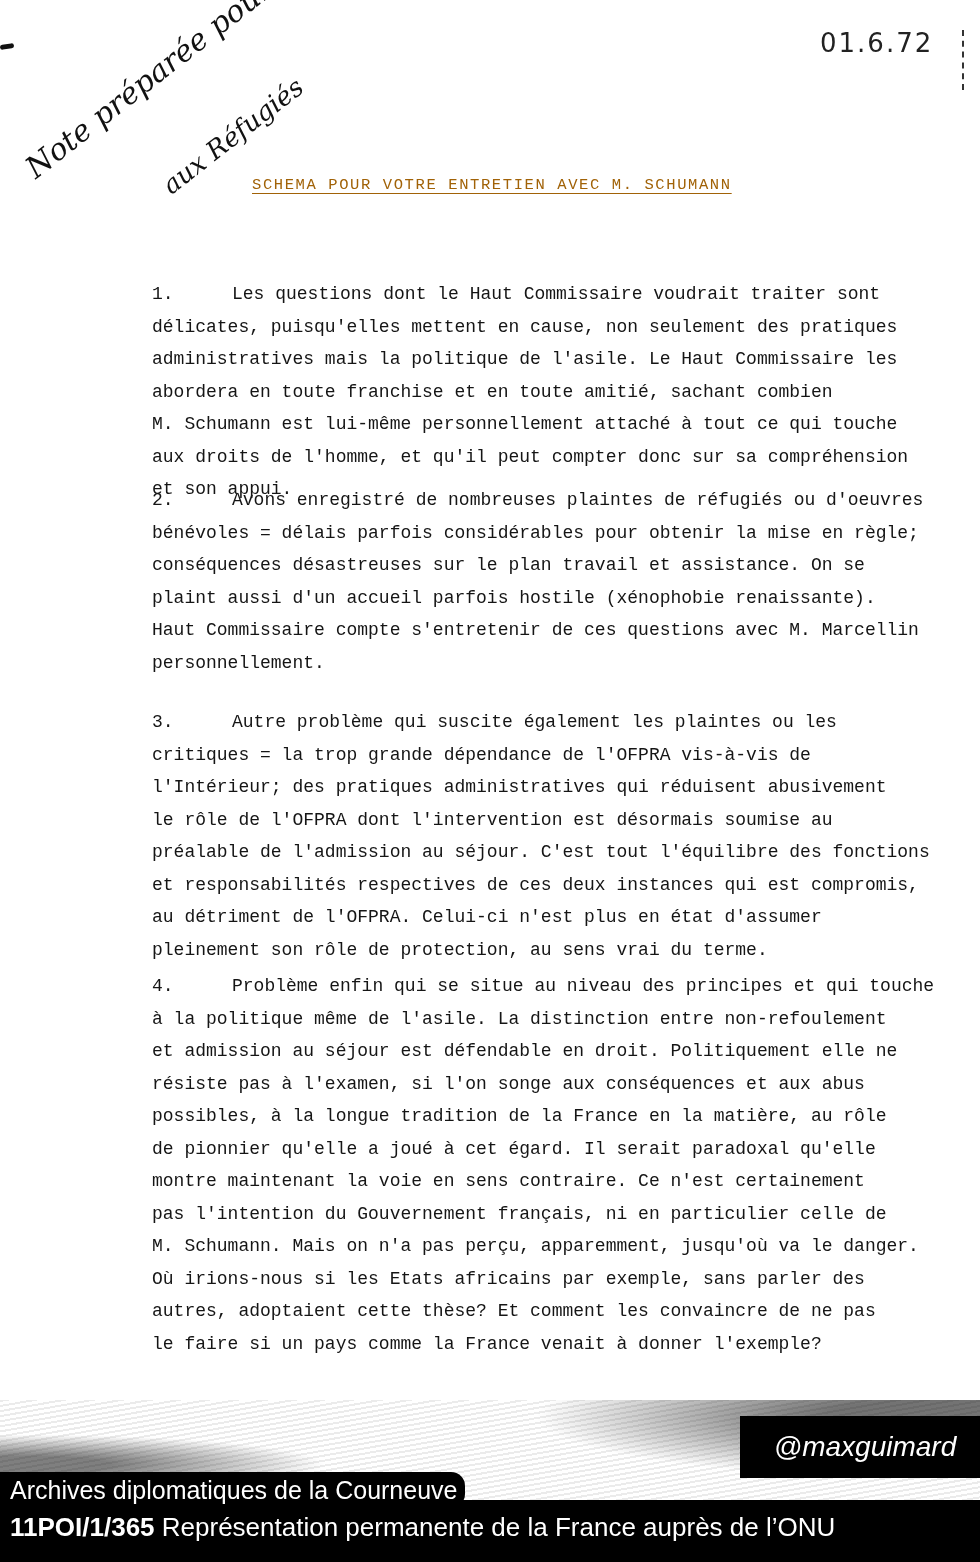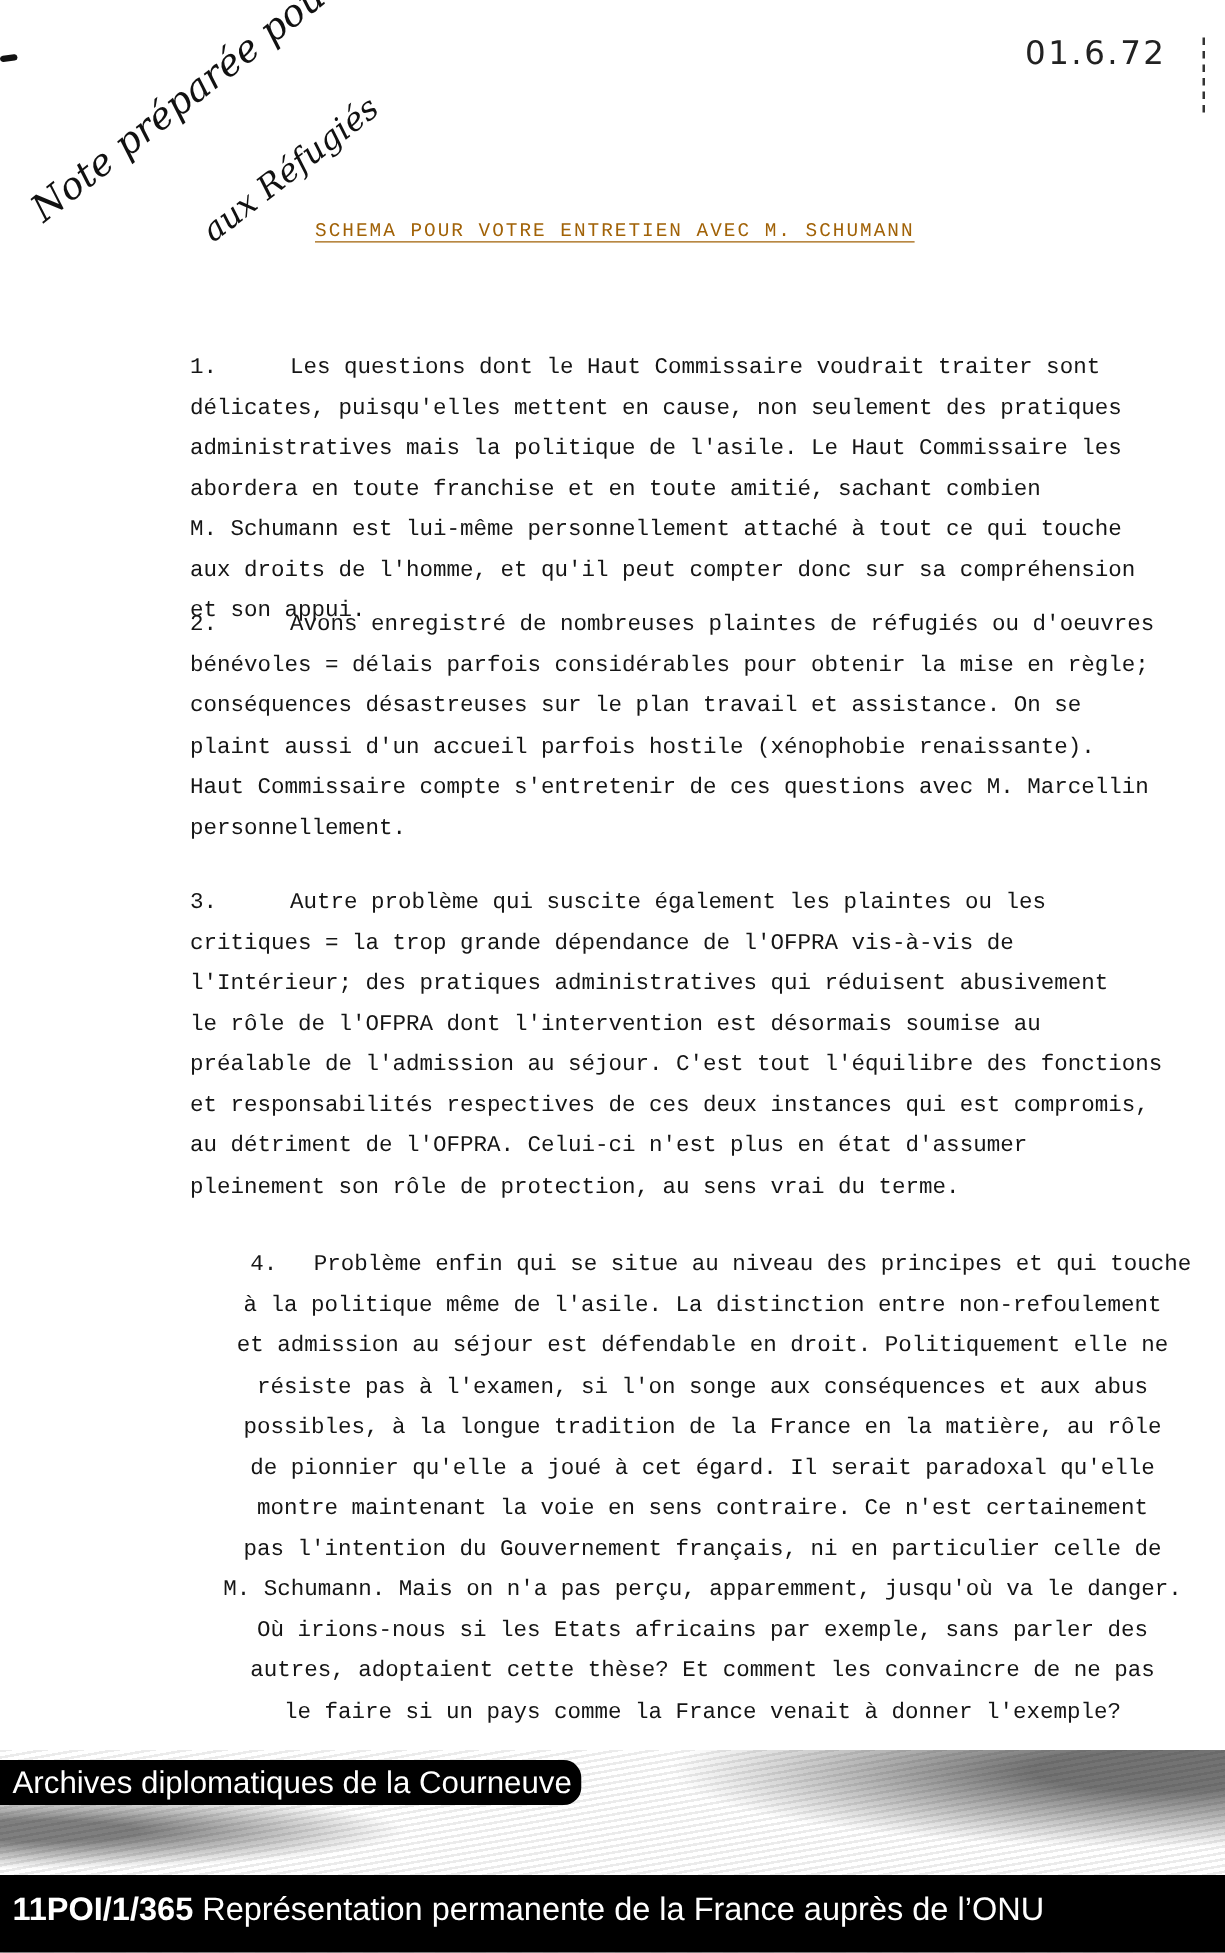--- a/index.html
+++ b/index.html
@@ -84,21 +84,21 @@
       margin: 0 0 8px 0;
       white-space: pre-line;
     }
     .para .num {
       display: inline-block;
       width: 80px;
     }
     .p1 { top: 278px; }
     .p2 { top: 484px; }
     .p3 { top: 706px; }
-    .p4 { top: 996px; text-align: center; }
+    .p4 { top: 970px; }
 
     
     .noise {
       position: absolute;
       left: 0; right: 0;
       top: 1400px; height: 162px;
       background:
         radial-gradient(ellipse at 95% 10%, rgba(0,0,0,0.55) 0 8%, transparent 30%),
         radial-gradient(ellipse at 3% 40%, rgba(0,0,0,0.5) 0 6%, transparent 22%),
         repeating-linear-gradient(170deg, rgba(0,0,0,0.08) 0 2px, transparent 2px 5px);
@@ -119,21 +119,21 @@
       font-style: italic;
       font-size: 28px;
       display: flex;
       align-items: center;
       justify-content: center;
       padding-left: 10px;
       box-sizing: border-box;
     }
     .caption1 {
       position: absolute;
-      left: 0; top: 1408px;
+      left: 0; top: 1472px;
       height: 36px;
       padding: 0 8px 0 10px;
       background: #000;
       color: #fff;
       font-family: "Liberation Sans", sans-serif;
       font-size: 25px;
       line-height: 36px;
       border-radius: 0 14px 14px 0;
       white-space: nowrap;
     }
@@ -207,20 +207,23 @@
 pas l'intention du Gouvernement français, ni en particulier celle de
 M. Schumann. Mais on n'a pas perçu, apparemment, jusqu'où va le danger.
 Où irions-nous si les Etats africains par exemple, sans parler des
 autres, adoptaient cette thèse? Et comment les convaincre de ne pas
 le faire si un pays comme la France venait à donner l'exemple?</span></p>
   </div>
 
   <div class="noise"></div>
   <div class="bottom-dark"></div>
 
+  <div class="handle-box">
+    <span>@maxguimard</span>
+  </div>
 
   <div class="caption1">Archives diplomatiques de la Courneuve</div>
 
   <div class="caption2">
     <b>11POI/1/365</b>
     <span>Représentation permanente de la France auprès de l’ONU</span>
   </div>
 
 </div>
 

